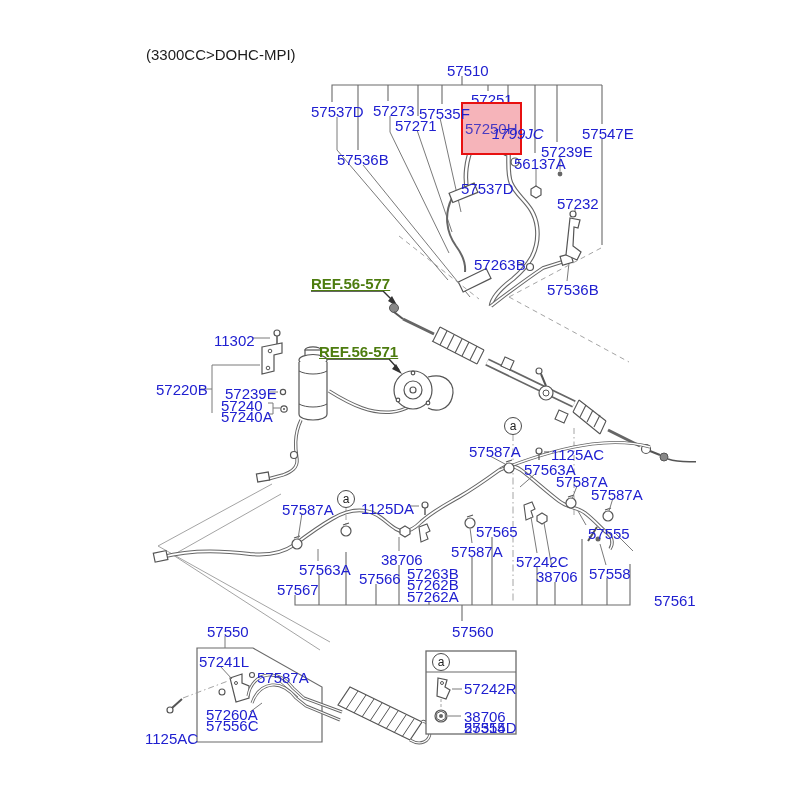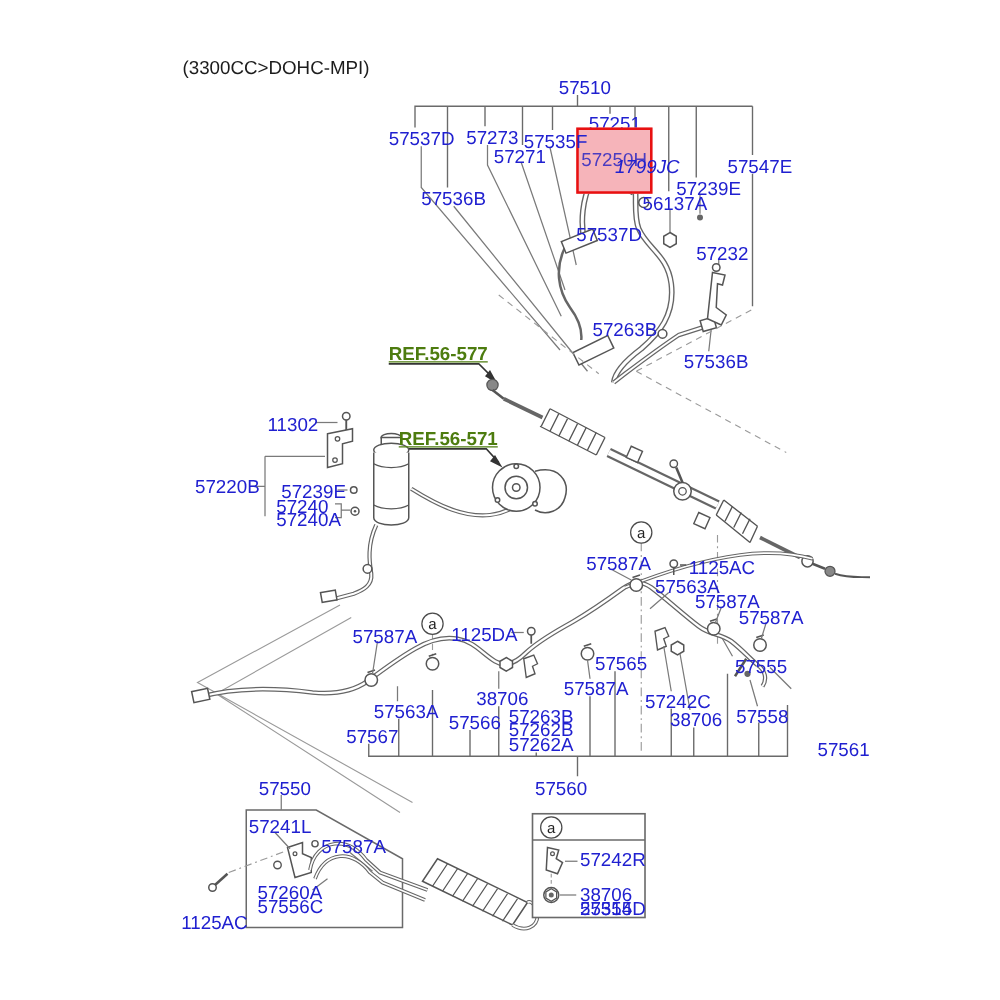--- a/index.html
+++ b/index.html
@@ -287,21 +287,21 @@
       <div class="lbl" style="left: 381px; top: 552px;">38706</div>
       <div class="lbl" style="left: 299px; top: 562px;">57563A</div>
       <div class="lbl" style="left: 407px; top: 566px;">57263B</div>
       <div class="lbl" style="left: 589px; top: 566px;">57558</div>
       <div class="lbl" style="left: 536px; top: 569px;">38706</div>
       <div class="lbl" style="left: 359px; top: 571px;">57566</div>
       <div class="lbl" style="left: 407px; top: 577px;">57262B</div>
       <div class="lbl" style="left: 277px; top: 582px;">57567</div>
       <div class="lbl" style="left: 407px; top: 589px;">57262A</div>
       <div class="lbl" style="left: 207px; top: 624px;">57550</div>
-      <div class="lbl" style="left: 428px; top: 624px; text-align: center;">57560</div>
+      <div class="lbl" style="left: 452px; top: 624px; text-align: center;">57560</div>
       <div class="lbl" style="left: 199px; top: 654px;">57241L</div>
       <div class="lbl" style="left: 257px; top: 670px;">57587A</div>
       <div class="lbl" style="left: 206px; top: 707px;">57260A</div>
       <div class="lbl" style="left: 206px; top: 718px;">57556C</div>
       <div class="lbl" style="left: 145px; top: 731px;">1125AC</div>
       <div class="lbl" style="left: 464px; top: 681px;">57242R</div>
       <div class="lbl" style="left: 464px; top: 720px;">25314</div>
       <div class="lbl" style="left: 464px; top: 709px;">38706</div>
       <div class="lbl" style="left: 464px; top: 720px;">57555D</div>
       <div class="marker" style="left: 504px; top: 417px;">a</div>

